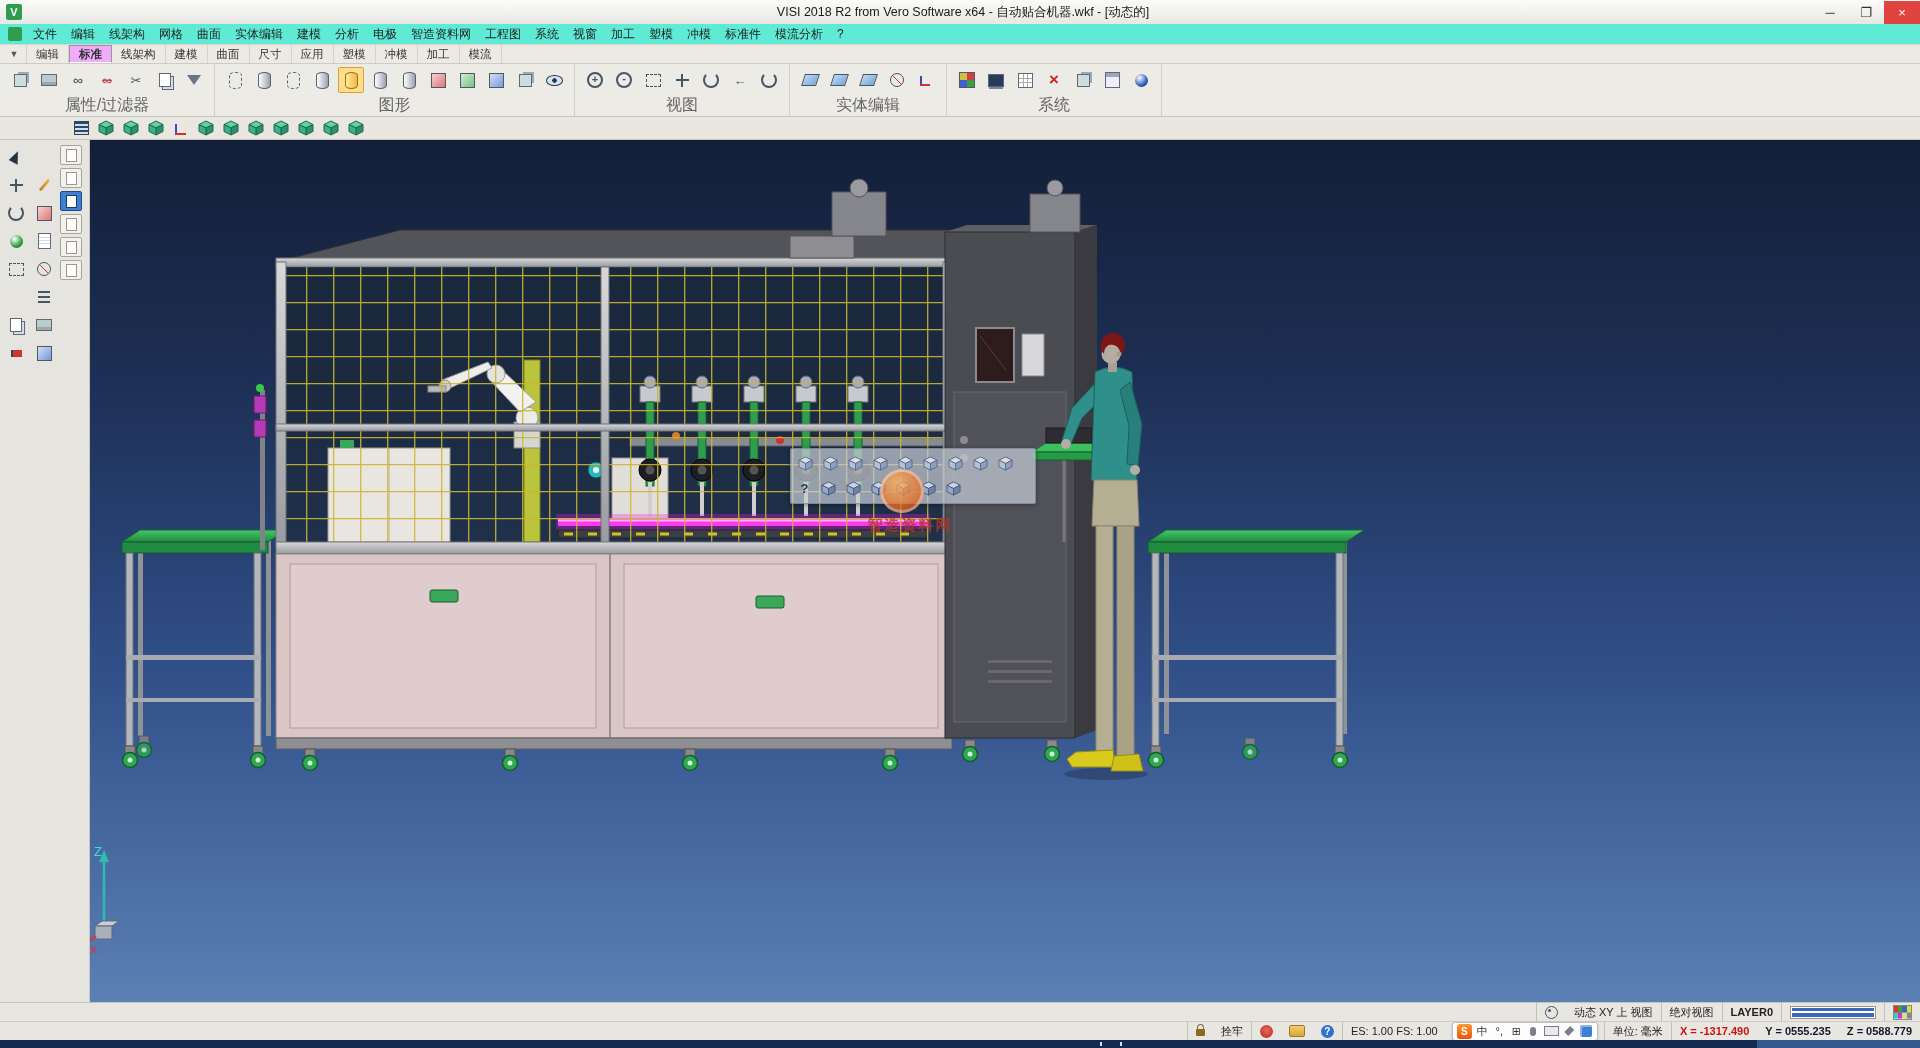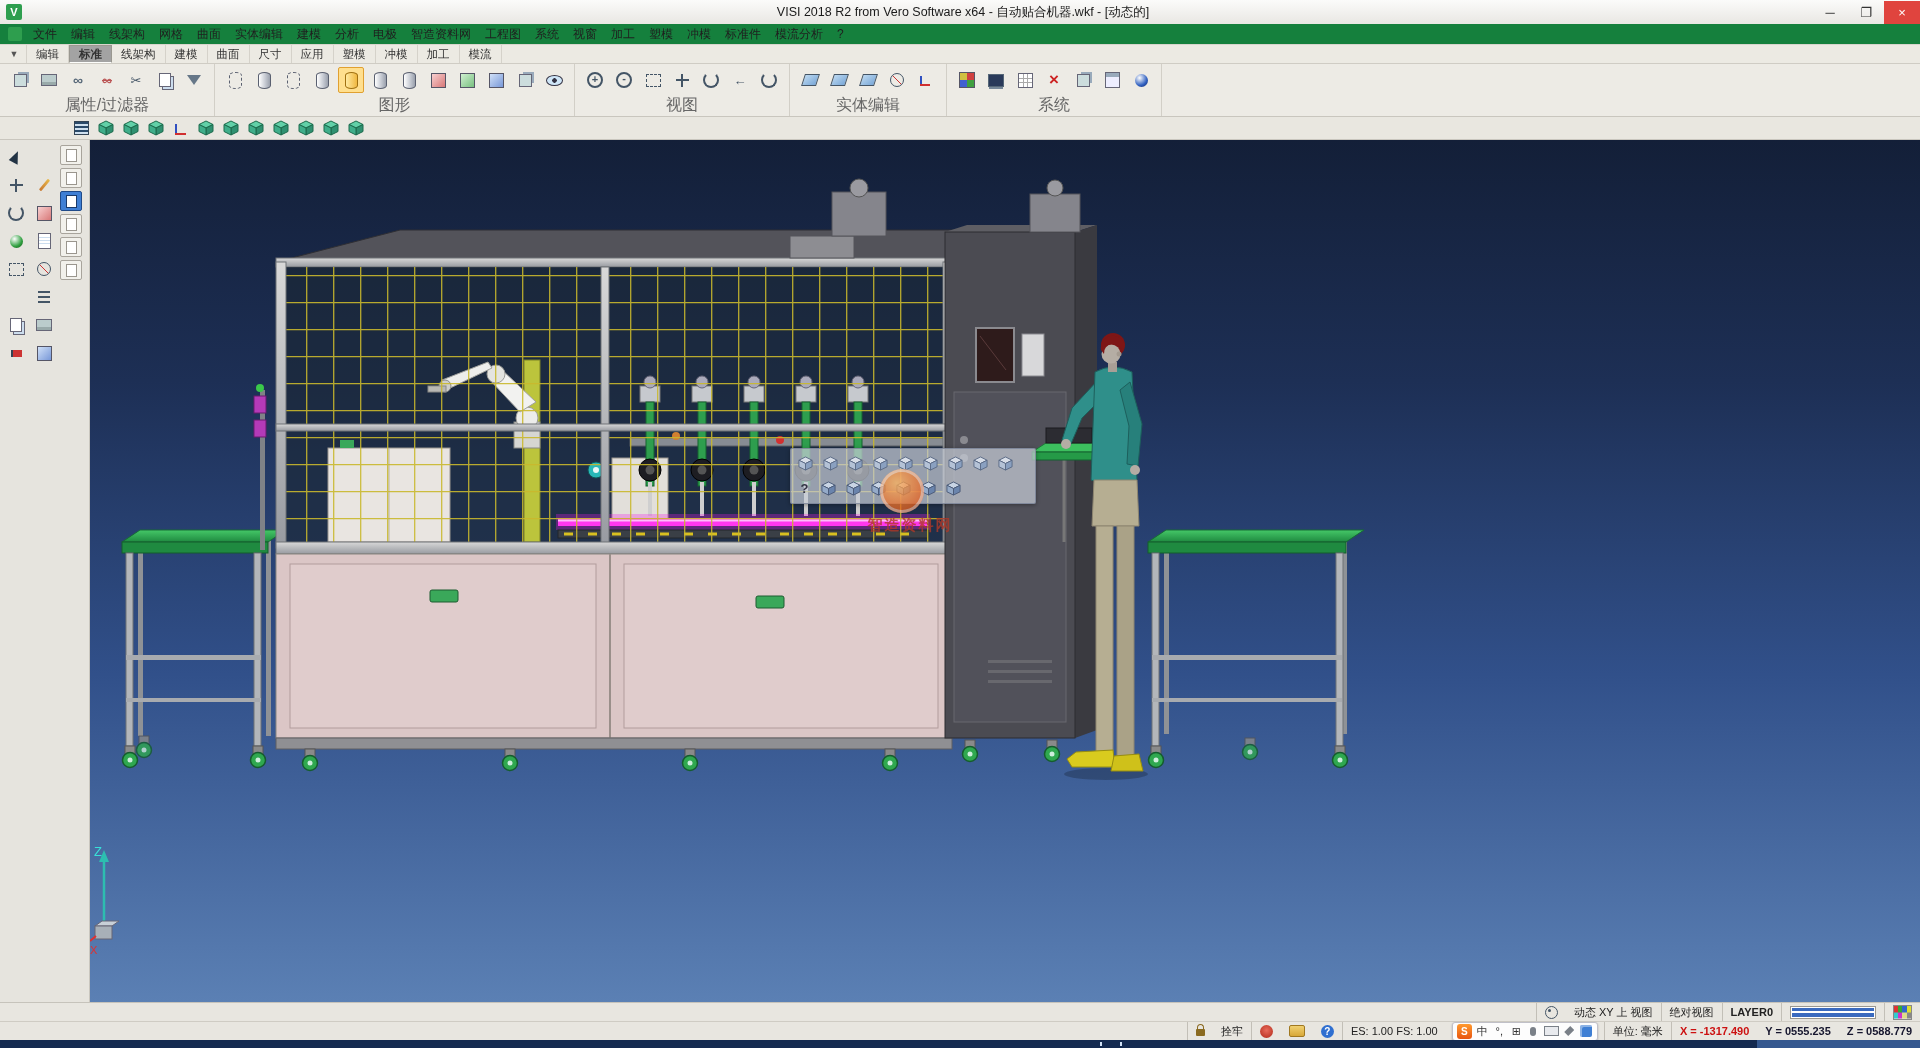--- a/index.html
+++ b/index.html
@@ -7,30 +7,30 @@
   
   .titlebar{position:absolute;left:0;top:0;width:1920px;height:24px;
     background:linear-gradient(#fbfbfa,#e9e7e3);border-bottom:1px solid #c6c3bc;display:flex;align-items:center}
   .app-logo{width:16px;height:16px;margin-left:6px;background:#2e9e4e;color:#fff;font-weight:bold;
     font-size:11px;display:flex;align-items:center;justify-content:center;border-radius:2px;z-index:2}
   .title-text{position:absolute;left:6px;right:0;text-align:center;font-size:12.5px;color:#1a1a1a}
   .win-btns{margin-left:auto;display:flex;z-index:2}
   .win-btn{width:36px;height:23px;display:flex;align-items:center;justify-content:center;color:#333;font-size:13px}
   .win-btn.close{background:#e0443e;color:#fff}
   
-  .menubar{position:absolute;left:0;top:24px;width:1920px;height:21px;background:#15803d;
+  .menubar{position:absolute;left:0;top:24px;width:1920px;height:21px;background:#5eead4;
     border-bottom:1px solid #d8d5cd;display:flex;align-items:center;padding-left:4px;box-sizing:border-box}
   .menu-logo{width:14px;height:14px;background:#2e9e4e;border-radius:2px;margin:0 4px}
   .mi{padding:2px 7px;color:#1f1f1f;white-space:nowrap}
   
   .tabrow{position:absolute;left:0;top:45px;width:1920px;height:19px;background:#eceae3;
     border-bottom:1px solid #cfccc4;display:flex;align-items:stretch;padding-left:2px;box-sizing:border-box}
   .tab-menu-btn{width:24px;display:flex;align-items:center;justify-content:center;color:#555;font-size:9px;border-right:1px solid #d5d2ca}
   .tab{padding:0 9px;border-right:1px solid #d5d2ca;color:#333;font-size:11.5px;display:flex;align-items:center}
-  .tab.active{background:#a3a3a3;border:1px solid #9a9890;border-bottom-color:#fdfdfb;font-weight:bold}
+  .tab.active{background:#f0abfc;border:1px solid #9a9890;border-bottom-color:#fdfdfb;font-weight:bold}
   
   .ribbon{position:absolute;left:0;top:64px;width:1920px;height:53px;background:#edebe5;
     border-bottom:1px solid #c9c6be;display:flex;box-sizing:border-box}
   .rgroup{display:flex;flex-direction:column;border-right:1px solid #d2cfc7;padding:3px 7px 1px;box-sizing:border-box}
   .ricons{display:flex;gap:3px;align-items:center;flex:1}
   .rlabel{text-align:center;font-size:16px;color:#666;padding-top:2px;white-space:nowrap}
   
   .ric{width:24px;height:24px;display:flex;align-items:center;justify-content:center;
     border:1px solid transparent;border-radius:2px;position:relative}
   .ric.active{background:#ffdf8e;border-color:#e0a030}

